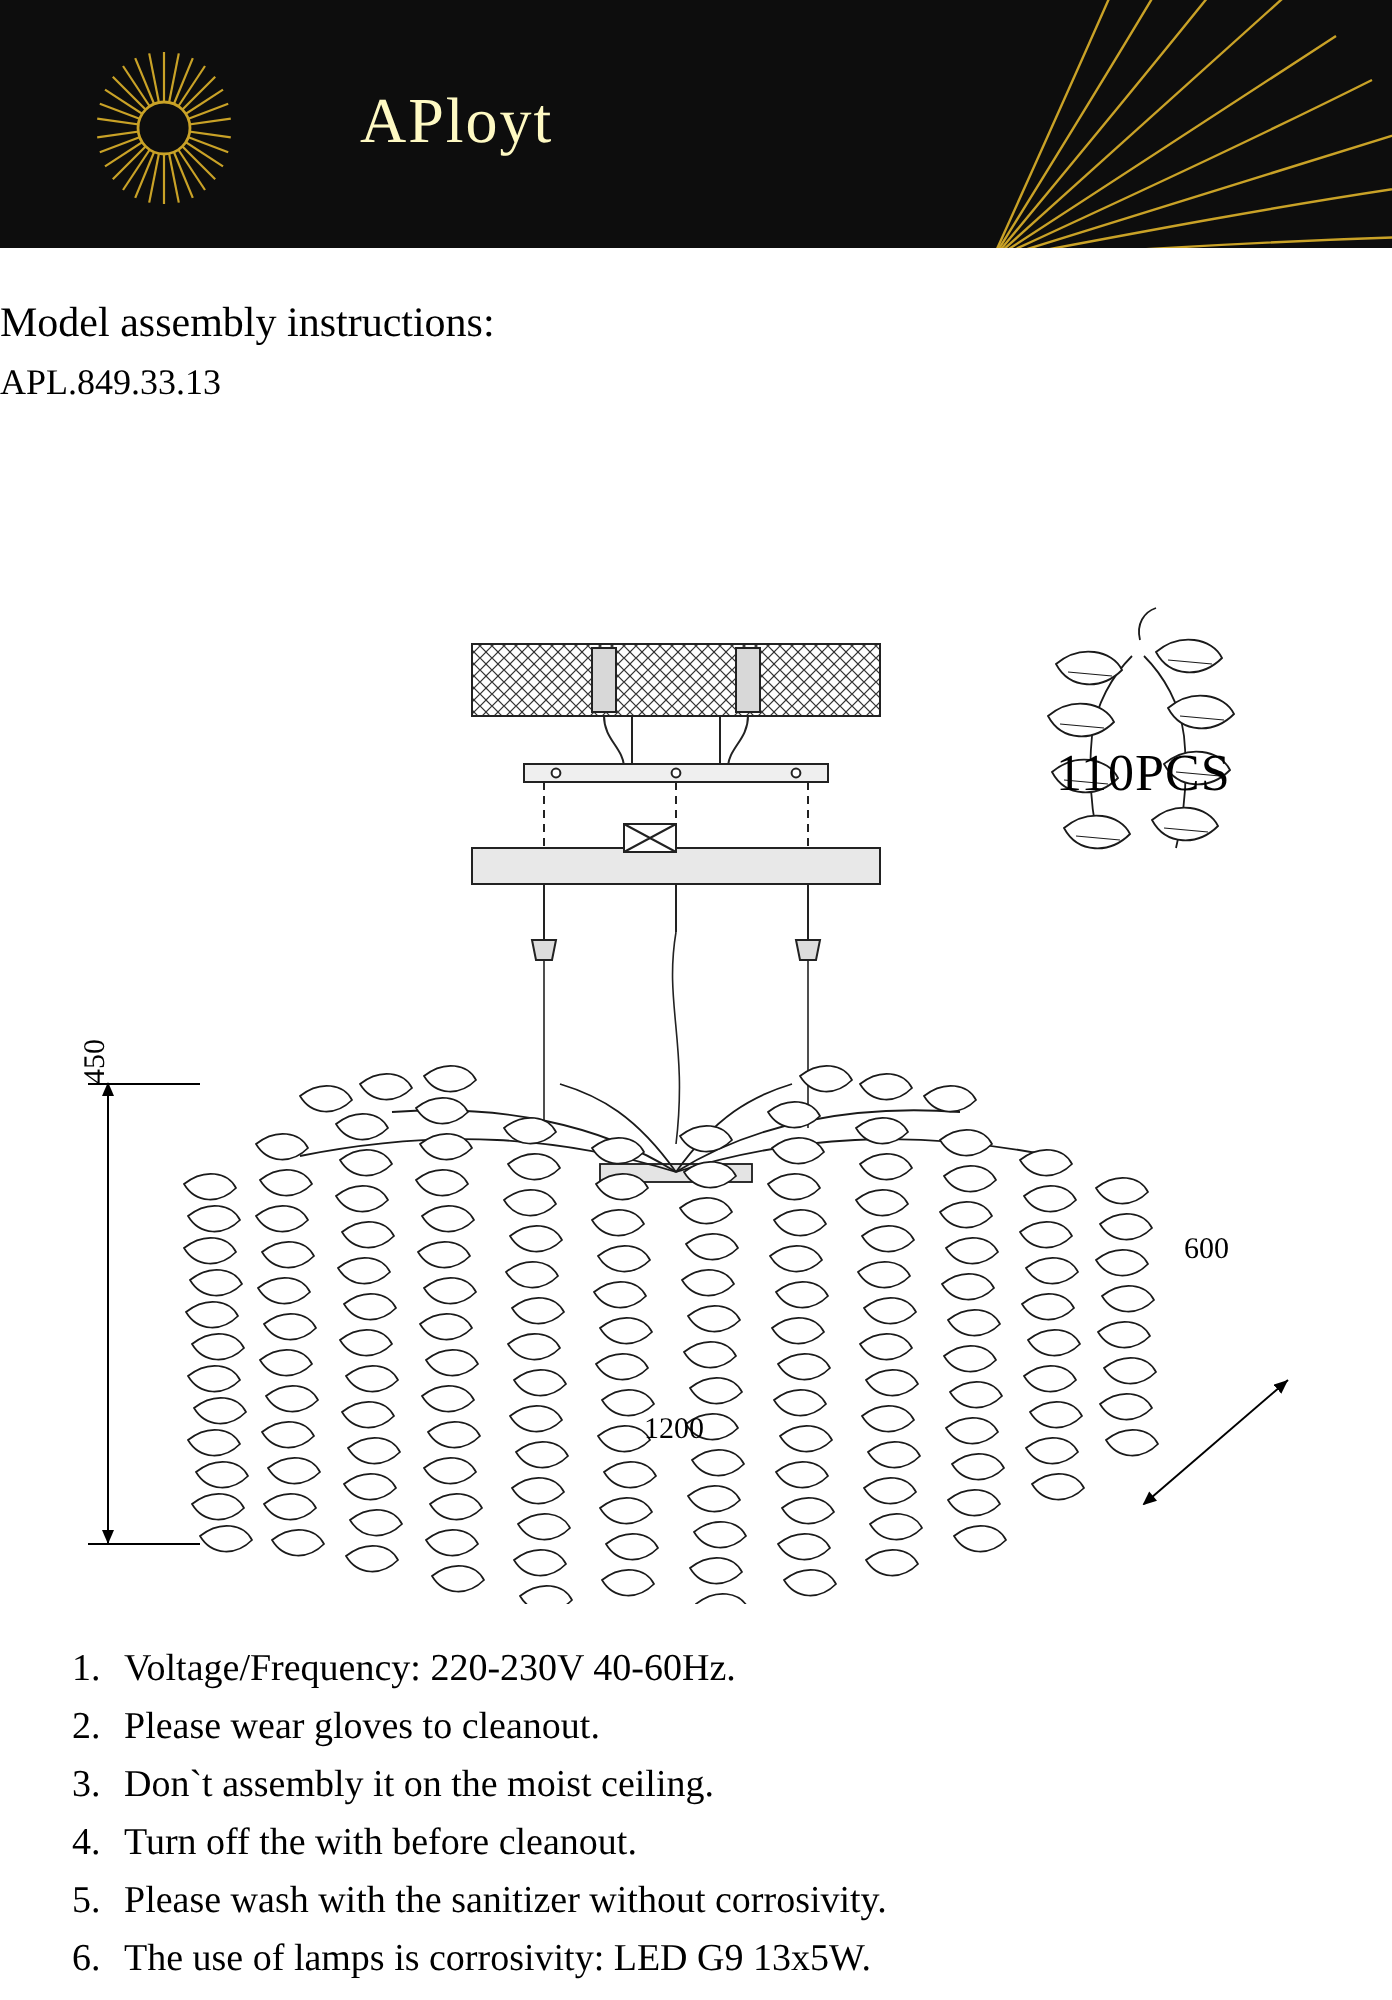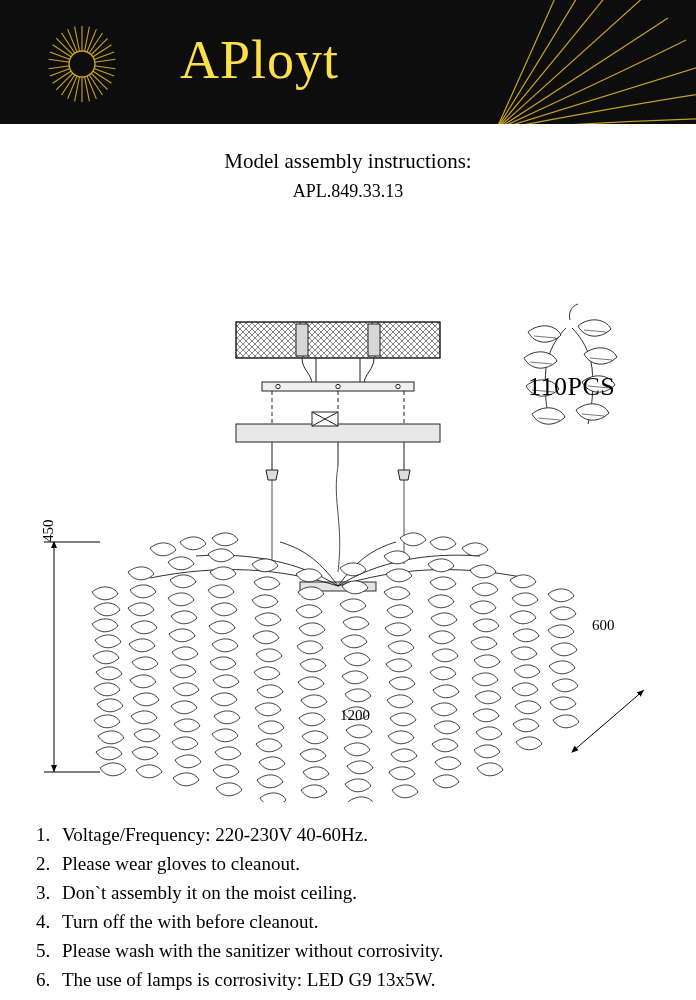--- a/index.html
+++ b/index.html
@@ -28,44 +28,43 @@
     position: relative;
     width: 696px;
     height: 124px;
     background: #0d0d0d;
     overflow: hidden;
   }
   .brand {
     position: absolute;
     left: 180px;
     top: 34px;
-    color: #fde047;
+    color: #fef9c3;
     font-family: "Liberation Serif", serif;
-    font-size: 54px;
+    font-size: 32px;
     letter-spacing: 1px;
     line-height: 52px;
   }
   .sunburst {
     position: absolute;
     left: 42px;
     top: 24px;
     width: 80px;
     height: 80px;
   }
   .fan {
     position: absolute;
     right: -40px;
     top: -120px;
     width: 300px;
     height: 300px;
   }
 
   
   .titles {
-    text-align: center;
     margin-top: 22px;
   }
   .title-line1 {
     font-size: 21px;
     line-height: 30px;
   }
   .title-line2 {
     font-size: 18px;
     line-height: 30px;
   }
@@ -90,21 +89,20 @@
   }
   .dim-450 {
     left: 40px;
     top: 330px;
     transform: rotate(-90deg);
     transform-origin: left top;
   }
   .dim-1200 {
     left: 322px;
     top: 495px;
-    margin-left: 18px;
   }
   .dim-600 {
     left: 592px;
     top: 405px;
     text-align: right;
   }
   .pcs-label {
     position: absolute;
     left: 528px;
     top: 160px;

